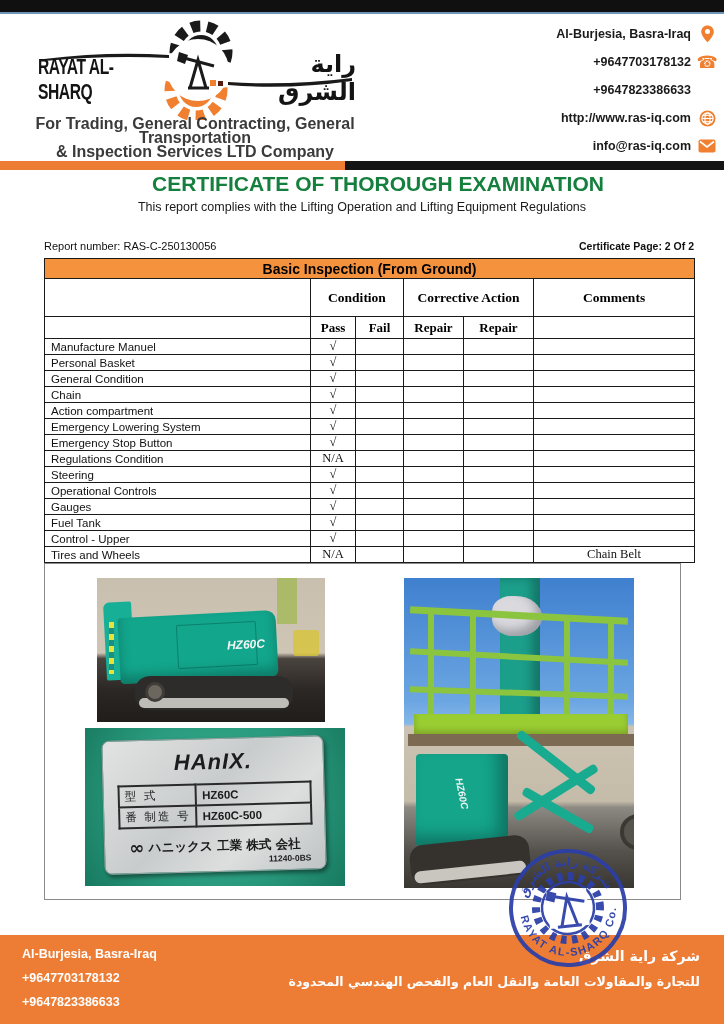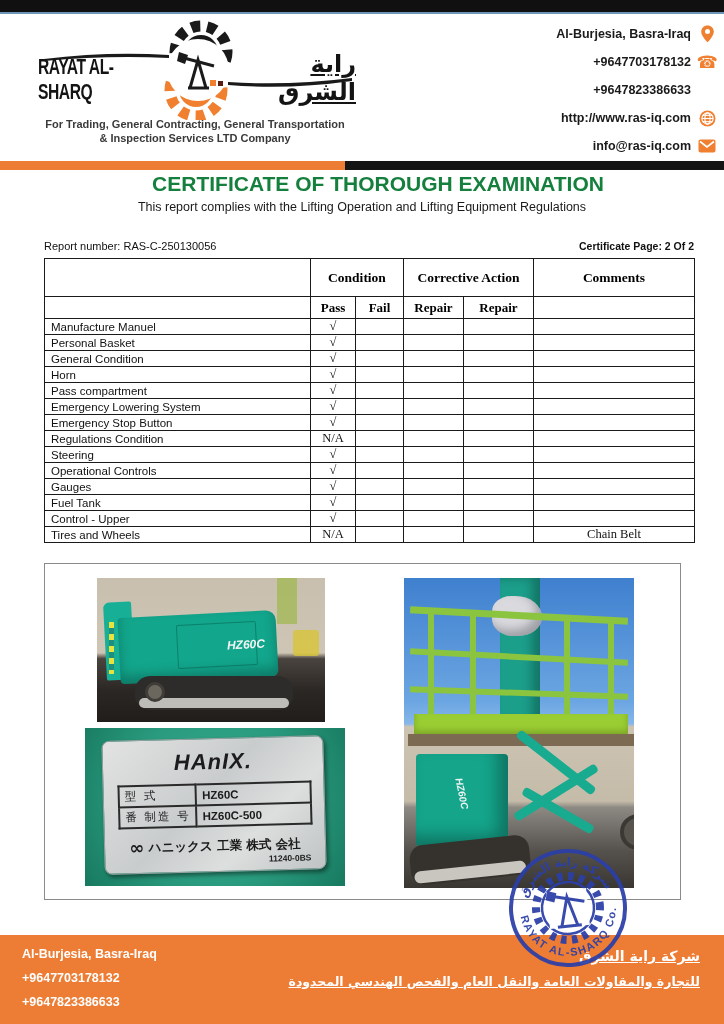--- a/index.html
+++ b/index.html
@@ -5,21 +5,21 @@
   * { margin:0; padding:0; box-sizing:border-box; }
   body { background:#e8e8e8; font-family:"Liberation Sans", sans-serif; }
   .page { position:relative; width:724px; height:1024px; background:#ffffff; margin:0 auto; overflow:hidden; }
 
   
   .top-bar { position:absolute; left:0; top:0; width:724px; height:14px; background:#101010; border-bottom:2px solid #6e94b8; }
 
   
   .logo-block { position:absolute; left:38px; top:20px; width:318px; height:100px; }
   .tagline { position:absolute; left:30px; top:117px; width:330px; text-align:center;
-             font-size:11px; font-weight:bold; color:#3a3a3a; line-height:14px; }
+             font-size:16px; font-weight:bold; color:#3a3a3a; line-height:14px; }
 
   
   .contact-block { position:absolute; right:8px; top:20px; width:300px; }
   .contact-row { display:flex; justify-content:flex-end; align-items:center; height:28px; gap:7px; }
   .contact-row span.txt { font-size:12.5px; font-weight:bold; color:#1a1a1a; }
   .icon-slot { width:18px; height:18px; display:flex; align-items:center; justify-content:center; }
 
   
   .divider { position:absolute; left:0; top:161px; width:724px; height:9px; }
   .divider .org { position:absolute; left:0; top:0; width:345px; height:9px; background:#ED7D35; }
@@ -113,21 +113,21 @@
   .stamp { position:absolute; left:506px; top:846px; width:124px; height:124px; transform:rotate(-6deg); opacity:.93; z-index:5; }
 
   
   .footer { position:absolute; left:0; top:935px; width:724px; height:89px; background:#ED7D35; }
   .footer .left { position:absolute; left:22px; top:7px; color:#fff; font-size:12.5px; font-weight:bold; line-height:24px; }
   .footer .right { position:absolute; right:24px; top:9px; text-align:right; color:#fff;
                    font-family:"DejaVu Sans", sans-serif; }
   .footer .right .l1 { font-size:14px; font-weight:bold; line-height:25px; }
   .footer .right .l2 { font-size:12.5px; font-weight:bold; line-height:25px; }
 
-  .ar { font-family:"DejaVu Sans", sans-serif; direction:rtl; unicode-bidi:embed;text-decoration:underline; }
+  .ar { font-family:"DejaVu Sans", sans-serif; direction:rtl; unicode-bidi:embed; }
 </style>
 </head>
 <body>
 
 <div class="page">
 
   <div class="top-bar"></div>
 
   <div class="logo-block">
     <svg width="318" height="100" viewBox="0 0 318 100">
@@ -224,20 +224,23 @@
   <table class="insp">
     <colgroup>
       <col style="width:266px">
         <col style="width:45px">
         <col style="width:48px">
       <col style="width:60px">
         <col style="width:70px">
         <col style="width:161px">
     </colgroup>
     <thead>
+      <tr class="band">
+        <th colspan="6">Basic Inspection (From Ground)</th>
+      </tr>
       <tr class="grp">
         <th></th>
         <th colspan="2">Condition</th>
         <th colspan="2">Corrective Action</th>
         <th>Comments</th>
       </tr>
       <tr class="sub">
         <th></th>
         <th>Pass</th>
         <th>Fail</th>
@@ -265,29 +268,29 @@
         </tr>
         <tr>
           <td class="c-item">General Condition</td>
           <td class="c-pass">√</td>
           <td class="c-fail"></td>
           <td class="c-repair"></td>
           <td class="c-replace"></td>
           <td class="c-comments"></td>
         </tr>
         <tr>
-          <td class="c-item">Horn</td>
-          <td class="c-pass">√</td>
-          <td class="c-fail"></td>
-          <td class="c-repair"></td>
-          <td class="c-replace"></td>
-          <td class="c-comments"></td>
-        </tr>
-        <tr>
-          <td class="c-item">Pass compartment</td>
+          <td class="c-item">Chain</td>
+          <td class="c-pass">√</td>
+          <td class="c-fail"></td>
+          <td class="c-repair"></td>
+          <td class="c-replace"></td>
+          <td class="c-comments"></td>
+        </tr>
+        <tr>
+          <td class="c-item">Action compartment</td>
           <td class="c-pass">√</td>
           <td class="c-fail"></td>
           <td class="c-repair"></td>
           <td class="c-replace"></td>
           <td class="c-comments"></td>
         </tr>
         <tr>
           <td class="c-item">Emergency Lowering System</td>
           <td class="c-pass">√</td>
           <td class="c-fail"></td>

